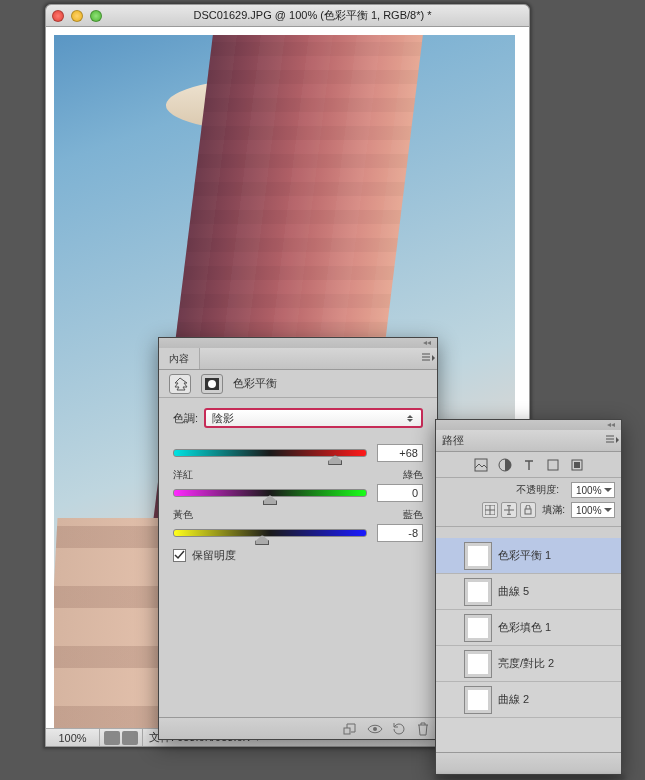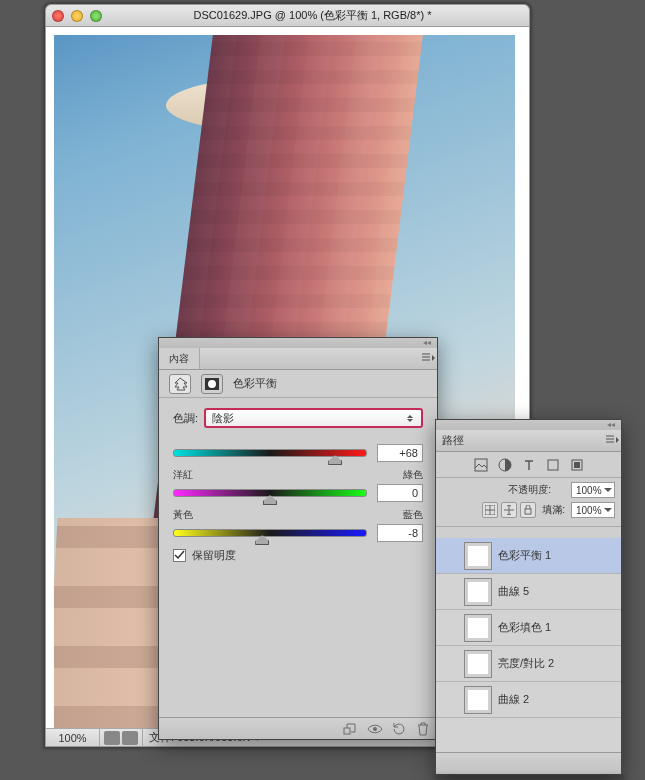--- a/index.html
+++ b/index.html
@@ -91,21 +91,21 @@
   
   .layers-panel { position:absolute; left:435px; top:419px; width:187px; height:356px;
     background:#cfcfcf; border:1px solid #444; box-shadow:0 6px 20px rgba(0,0,0,.45); font-size:11px; color:#333; }
   .lp-top { height:10px; background:linear-gradient(#c7c7c7,#bcbcbc); text-align:right; font-size:8px; color:#777; padding-right:6px; line-height:9px;}
   .lp-tabs { height:22px; background:linear-gradient(#d6d6d6,#c3c3c3); border-bottom:1px solid #999;
     display:flex; align-items:center; padding-left:6px; position:relative; }
   .lp-tabs .panel-menu{top:3px;}
   .lp-icons { height:26px; display:flex; align-items:center; justify-content:center; gap:10px; border-bottom:1px solid #aaa;}
   .lp-ic { width:14px;height:14px; }
   .lp-controls { padding:4px 6px; border-bottom:1px solid #aaa; }
-  .lp-row { display:flex; align-items:center; justify-content:flex-end; gap:20px; margin-bottom:4px; }
+  .lp-row { display:flex; align-items:center; justify-content:flex-end; gap:12px; margin-bottom:4px; }
   .lp-lbl { font-size:10px; }
   .pct-box { width:44px; height:16px; background:#fff; border:1px solid #999; display:flex; align-items:center;
     justify-content:space-between; padding:0 2px 0 4px; font-size:10px; }
   .pct-box .dd { width:0;height:0;border-left:4px solid transparent;border-right:4px solid transparent;border-top:4px solid #555;}
   .lp-lock-row { display:flex; align-items:center; gap:6px; }
   .lock-btns { display:flex; gap:3px; }
   .lock-b { width:16px; height:16px; border:1px solid #999; background:#e0e0e0; border-radius:2px; display:flex;align-items:center;justify-content:center;}
   .layer-list { position:absolute; left:0; right:0; top:118px; bottom:22px; overflow:hidden; background:#d3d3d3;}
   .layer-item { height:36px; border-bottom:1px solid #b5b5b5; display:flex; align-items:center; padding:0 4px; gap:6px; }
   .layer-item.selected { background:#b9c8e6; }

